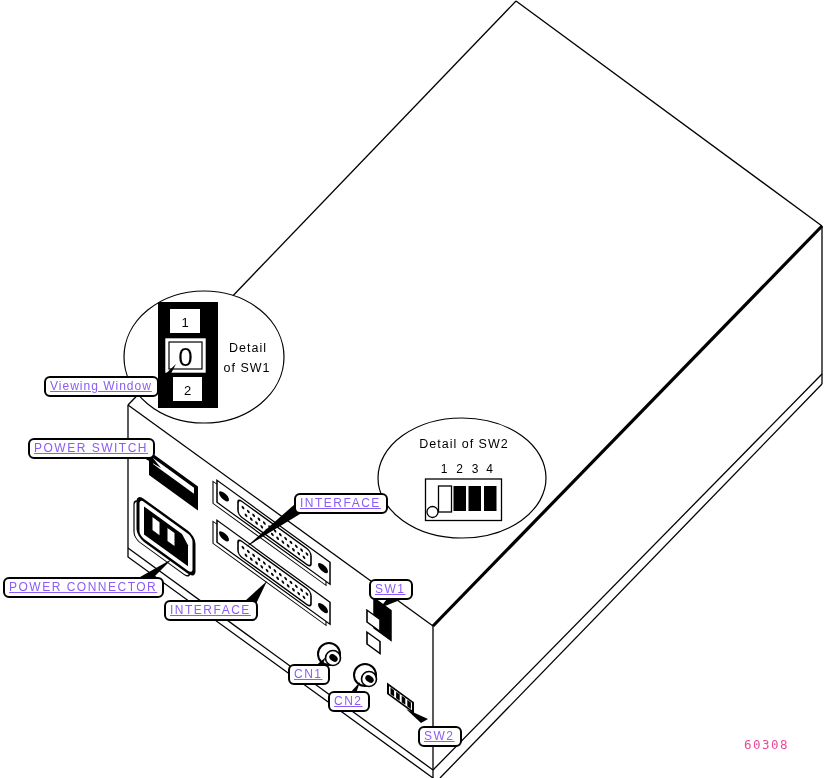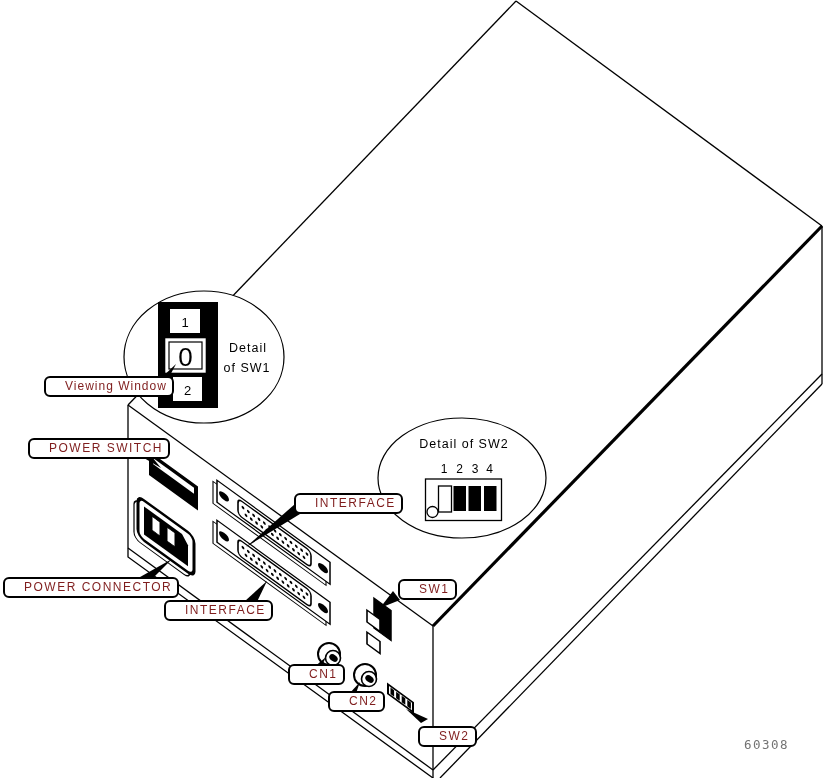--- a/index.html
+++ b/index.html
@@ -1,24 +1,24 @@
 <!DOCTYPE html>
 <html><head>
 <meta charset="utf-8">
 <style>
   html,body{margin:0;padding:0;background:#ffffff;}
   #stage{position:relative;width:825px;height:778px;background:#ffffff;overflow:hidden;
          font-family:"Liberation Sans",sans-serif;color:#000;}
   #art{position:absolute;left:0;top:0;z-index:1;}
   .callout{position:absolute;z-index:3;background:#fff;border:2.5px solid #000;border-radius:6px;
-           font-size:12px;line-height:14px;padding:1px 5px 2px 19px;letter-spacing:1.5px;
-           white-space:nowrap;color:#7f1d1d;}
+           font-size:12px;line-height:14px;padding:1px 5px 2px 4px;letter-spacing:1.5px;
+           white-space:nowrap;color:#8b5cf6;text-decoration:underline;}
   .callout.mixed{letter-spacing:1px;}
   .fignum{position:absolute;z-index:3;font-family:"DejaVu Sans Mono",monospace;
-          font-size:12.5px;letter-spacing:1.5px;color:#737373;}
+          font-size:12.5px;letter-spacing:1.5px;color:#ec4899;}
   svg text{font-family:"Liberation Sans",sans-serif;fill:#000;}
 </style>
 </head>
 <body>
 
 <div id="stage">
 
 <svg id="art" width="825" height="778" viewBox="0 0 825 778">
 
   <g stroke="#000" fill="none" stroke-width="1.3">
@@ -136,19 +136,19 @@
     <polygon points="349,694 360,682 354,699"></polygon>
     <polygon points="421,723 406,709 428,719"></polygon>
   </g>
 </svg>
 
   <div class="callout mixed" style="left:44px;top:376px">Viewing Window</div>
   <div class="callout" style="left:3px;top:577px">POWER CONNECTOR</div>
   <div class="callout" style="left:28px;top:438px">POWER SWITCH</div>
   <div class="callout" style="left:294px;top:493px">INTERFACE</div>
   <div class="callout" style="left:164px;top:600px">INTERFACE</div>
-  <div class="callout" style="left:398px;top:579px">SW1</div>
+  <div class="callout" style="left:369px;top:579px">SW1</div>
   <div class="callout" style="left:288px;top:664px">CN1</div>
   <div class="callout" style="left:328px;top:691px">CN2</div>
   <div class="callout" style="left:418px;top:726px">SW2</div>
 
   <div class="fignum" style="left:744px;top:737px">60308</div>
 </div>
 
 </body></html>

